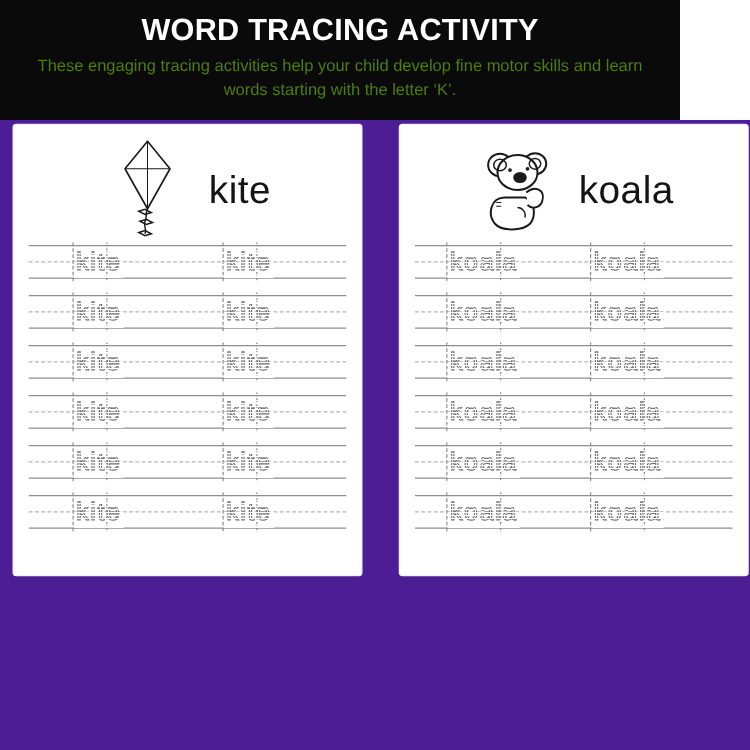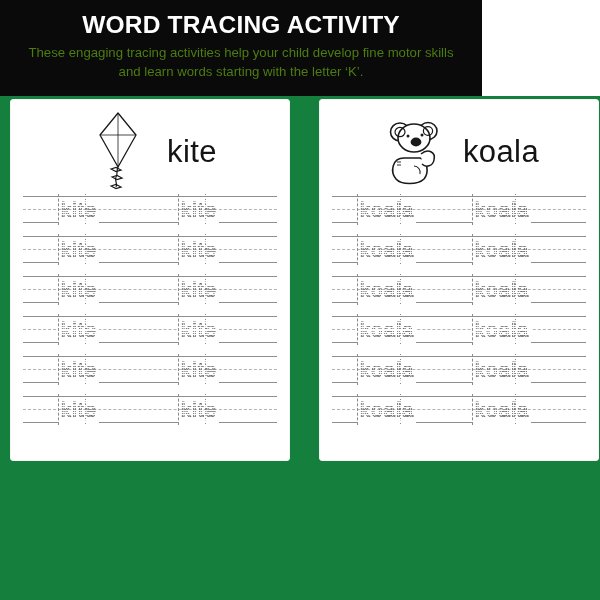--- a/index.html
+++ b/index.html
@@ -9,21 +9,21 @@
   body {
     width: 600px;
     height: 600px;
     background: #ffffff;
     font-family: "Liberation Sans", sans-serif;
     overflow: hidden;
   }
 
   
   .header {
-    width: 482px;
+    width: 544px;
     height: 96px;
     background: #0a0a0a;
     box-sizing: border-box;
     padding: 11px 18px 0 18px;
     text-align: center;
     color: #ffffff;
   }
   .header-title {
     font-size: 24.5px;
     font-weight: bold;
@@ -39,21 +39,21 @@
     margin: 0 auto;
     max-width: 560px;
     color: #4d7c0f;
   }
 
   
   .sheet-area {
     position: relative;
     width: 600px;
     height: 504px;
-    background: #15803d;
+    background: #4c1d95;
   }
 
   .card {
     position: absolute;
     top: 3px;
     width: 280px;
     height: 362px;
     background: #ffffff;
     border: 1px solid #f3f3f3;
     border-radius: 3px;

